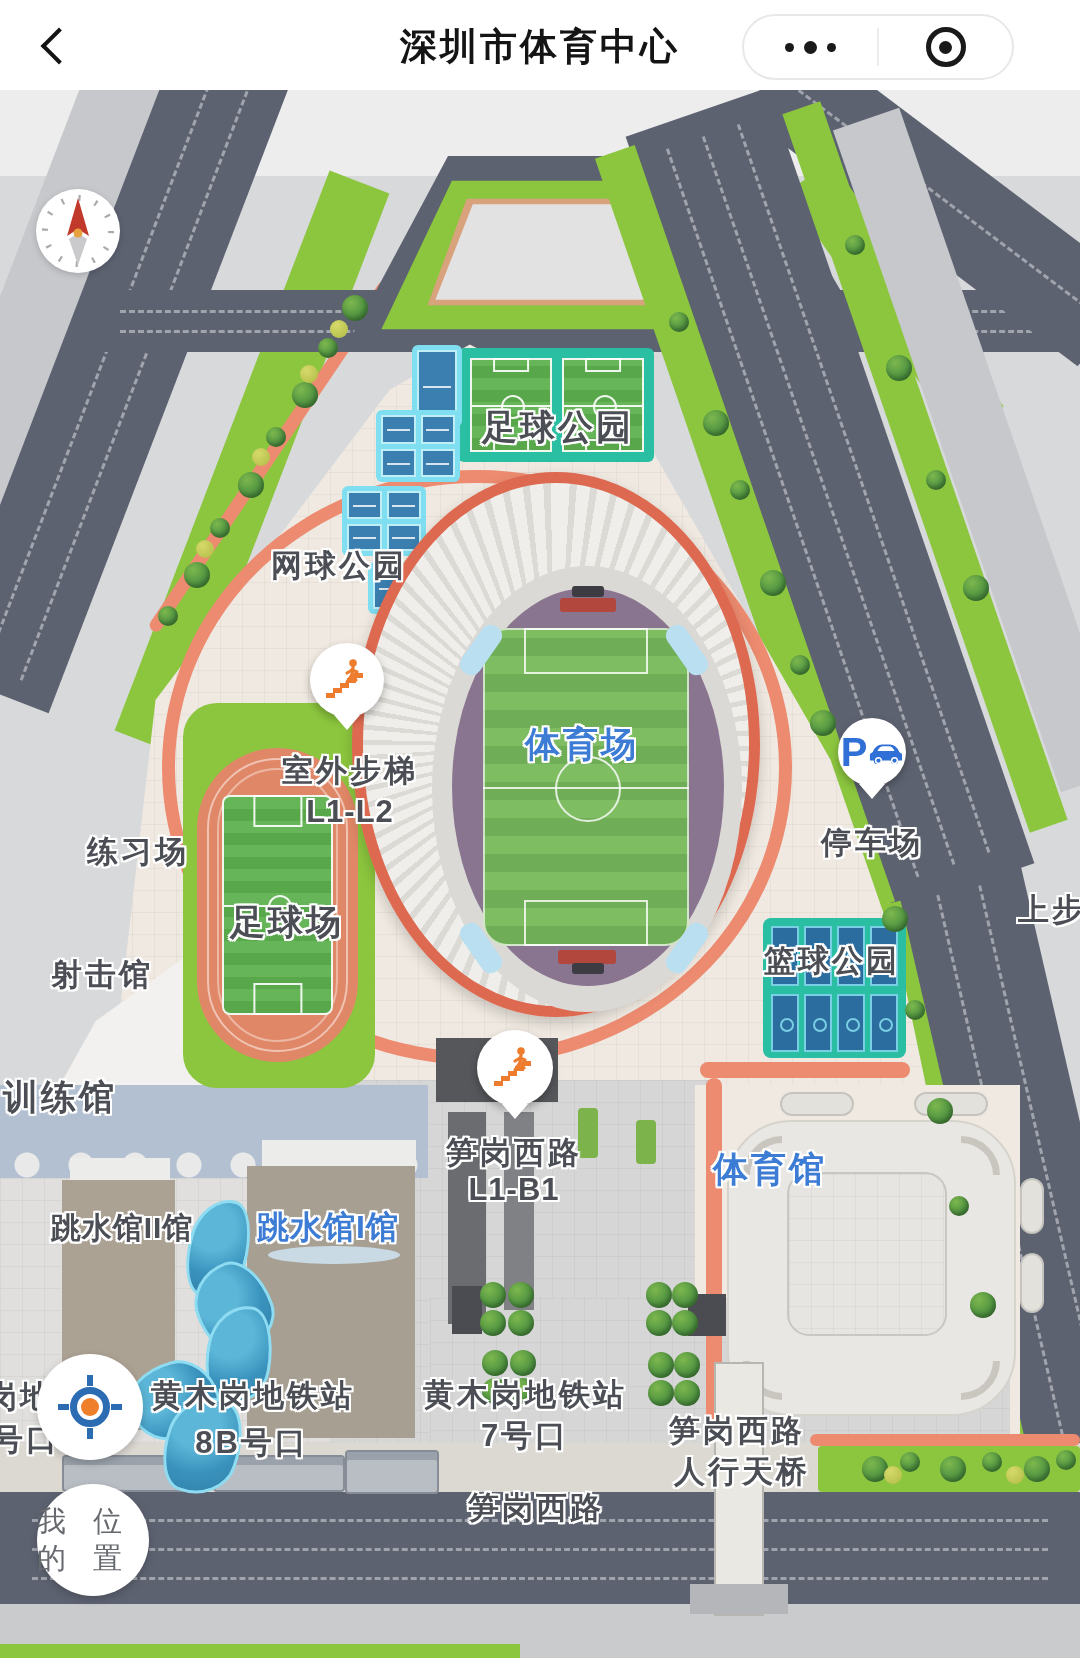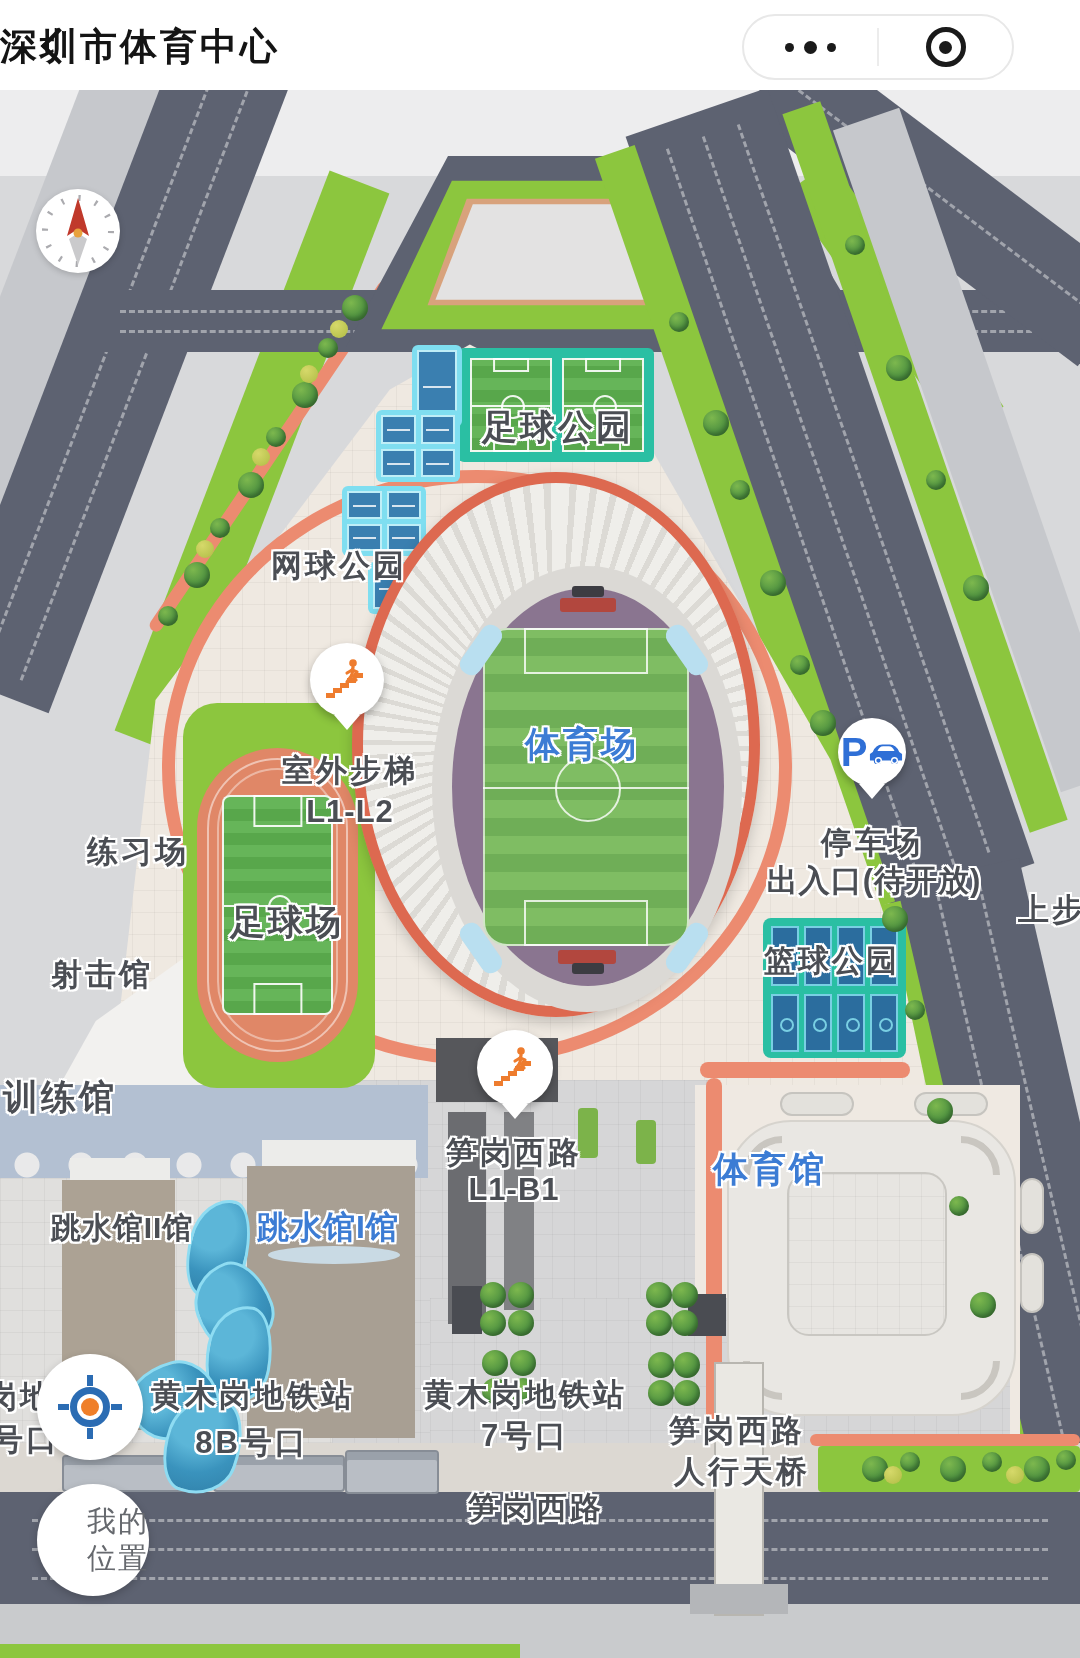--- a/index.html
+++ b/index.html
@@ -2,21 +2,21 @@
 <html><head>
 <meta charset="utf-8">
 <style>
   html,body{margin:0;padding:0;}
   #app{position:relative;width:1080px;height:1658px;overflow:hidden;background:#d8d9db;
        font-family:"Liberation Sans",sans-serif;-webkit-font-smoothing:antialiased;}
   .abs{position:absolute;}
   
   #header{position:absolute;left:0;top:0;width:1080px;height:90px;background:#ffffff;z-index:60;}
   #back{position:absolute;left:46px;top:33px;width:22px;height:22px;border-left:4px solid #141414;border-bottom:4px solid #141414;transform:rotate(45deg);}
-  #title{position:absolute;left:0;right:0;top:22px;font-size:37px;font-weight:700;color:#141414;letter-spacing:3px;}
+  #title{position:absolute;left:0;right:0;top:22px;text-align:center;font-size:37px;font-weight:700;color:#141414;letter-spacing:3px;}
   #capsule{position:absolute;right:66px;top:14px;width:268px;height:62px;border:2px solid #e8e8e8;border-radius:34px;background:#fff;display:flex;align-items:center;}
   #capsule .half{flex:1;display:flex;align-items:center;justify-content:center;height:100%;}
   #capsule .divider{width:2px;height:38px;background:#ececec;}
   .dot{border-radius:50%;background:#1a1a1a;display:inline-block;}
   .dot.s{width:9px;height:9px;margin:0 5px;}
   .dot.m{width:13px;height:13px;margin:0 5px;}
   #target-icon{width:30px;height:30px;border:5px solid #1a1a1a;border-radius:50%;position:relative;}
   #target-icon::after{content:'';position:absolute;left:50%;top:50%;width:13px;height:13px;margin:-6.5px 0 0 -6.5px;background:#1a1a1a;border-radius:50%;}
   
   .road{position:absolute;background:#5d6271;}
@@ -44,21 +44,21 @@
   
   .ctl-btn{position:absolute;background:#fff;border-radius:18px;box-shadow:0 2px 8px rgba(0,0,0,.14);display:flex;flex-direction:column;align-items:center;justify-content:center;z-index:50;}
   #switch-label{font-size:30px;color:#3f4247;margin-top:2px;}
   #mode-2d{font-size:40px;color:#60646a;letter-spacing:1px;}
   #compass{position:absolute;left:36px;top:189px;width:84px;height:84px;background:#fff;border-radius:50%;box-shadow:0 2px 6px rgba(0,0,0,.18);z-index:50;}
   #loc-btn{position:absolute;left:37px;top:1354px;width:106px;height:106px;background:#fff;border-radius:50%;box-shadow:0 3px 8px rgba(0,0,0,.2);display:flex;align-items:center;justify-content:center;z-index:50;}
   #crosshair{position:relative;width:64px;height:64px;}
   #crosshair .ring{position:absolute;left:12px;top:12px;width:40px;height:40px;border:7px solid #2b6cb3;border-radius:50%;box-sizing:border-box;}
   #crosshair .ctr{position:absolute;left:50%;top:50%;width:18px;height:18px;margin:-9px 0 0 -9px;background:#ef7f2a;border-radius:50%;}
   #crosshair .tick{position:absolute;background:#2b6cb3;}
-  #mypos{position:absolute;left:37px;top:1484px;width:112px;height:112px;background:#fff;border-radius:50%;box-shadow:0 3px 8px rgba(0,0,0,.2);display:flex;flex-direction:column;align-items:flex-end;justify-content:center;z-index:49;font-size:29px;color:#66696e;line-height:37px;letter-spacing:2px;}
+  #mypos{position:absolute;left:37px;top:1484px;width:112px;height:112px;background:#fff;border-radius:50%;box-shadow:0 3px 8px rgba(0,0,0,.2);display:flex;flex-direction:row;align-items:center;justify-content:center;z-index:49;font-size:29px;color:#66696e;line-height:37px;letter-spacing:2px;}
   
   #stadium-roof{position:absolute;left:352px;top:472px;width:408px;height:545px;border-radius:50%;border:11px solid #dd6950;box-sizing:border-box;z-index:10;
      background:repeating-conic-gradient(#efeeea 0deg 3deg,#dcdad5 3deg 4.6deg);box-shadow:0 6px 14px rgba(0,0,0,.18);}
   #stadium-gray{position:absolute;left:432px;top:566px;width:310px;height:446px;border-radius:50%;background:#dbd9d5;z-index:11;}
   #stadium-stands{position:absolute;left:452px;top:588px;width:272px;height:398px;border-radius:50%;background:#8a7590;z-index:12;}
   #stadium-pitch{position:absolute;left:483px;top:628px;width:206px;height:318px;border-radius:24px;z-index:13;box-sizing:border-box;
      background:repeating-linear-gradient(0deg,#6fae57 0 18px,#7fbd63 18px 36px);border:2px solid rgba(255,255,255,.65);}
   .pm{position:absolute;border:2px solid rgba(255,255,255,.8);}
   .corner{position:absolute;width:22px;height:56px;background:#b9dff0;border-radius:10px;z-index:13;}
   .gate{position:absolute;border-radius:3px;z-index:13;}
@@ -316,21 +316,20 @@
     <div class="lbl lg" style="left:558px;top:427px;">足球公园</div>
     <div class="lbl" style="left:339px;top:566px;font-family:Liberation Serif, serif;">网球公园</div>
     <div class="lbl blue lg" style="left:582px;top:744px;font-family:Liberation Mono, monospace;">体育场</div>
     <div class="lbl" style="left:350px;top:771px;">室外步梯</div>
     <div class="lbl" style="left:350px;top:812px;letter-spacing:1px;">L1-L2</div>
     <div class="lbl" style="left:138px;top:852px;">练习场</div>
     <div class="lbl lg" style="left:287px;top:922px;">足球场</div>
     <div class="lbl" style="left:102px;top:975px;">射击馆</div>
     <div class="lbl lg" style="left:60px;top:1097px;">训练馆</div>
     <div class="lbl" style="left:872px;top:843px;">停车场</div>
-    <div class="lbl" style="left:874px;top:881px;letter-spacing:1px;">出入口(待开放)</div>
     <div class="lbl" style="left:832px;top:961px;">篮球公园</div>
     <div class="lbl" style="left:514px;top:1153px;">笋岗西路</div>
     <div class="lbl" style="left:514px;top:1190px;letter-spacing:1px;">L1-B1</div>
     <div class="lbl blue lg" style="left:770px;top:1169px;">体育馆</div>
     <div class="lbl" style="left:122px;top:1228px;font-size:30px;letter-spacing:1px;">跳水馆II馆</div>
     <div class="lbl blue" style="left:328px;top:1228px;font-size:32px;letter-spacing:1px;">跳水馆I馆</div>
     <div class="lbl" style="left:253px;top:1396px;">黄木岗地铁站</div>
     <div class="lbl" style="left:252px;top:1443px;">8B号口</div>
     <div class="lbl" style="left:525px;top:1395px;">黄木岗地铁站</div>
     <div class="lbl" style="left:525px;top:1436px;">7号口</div>

